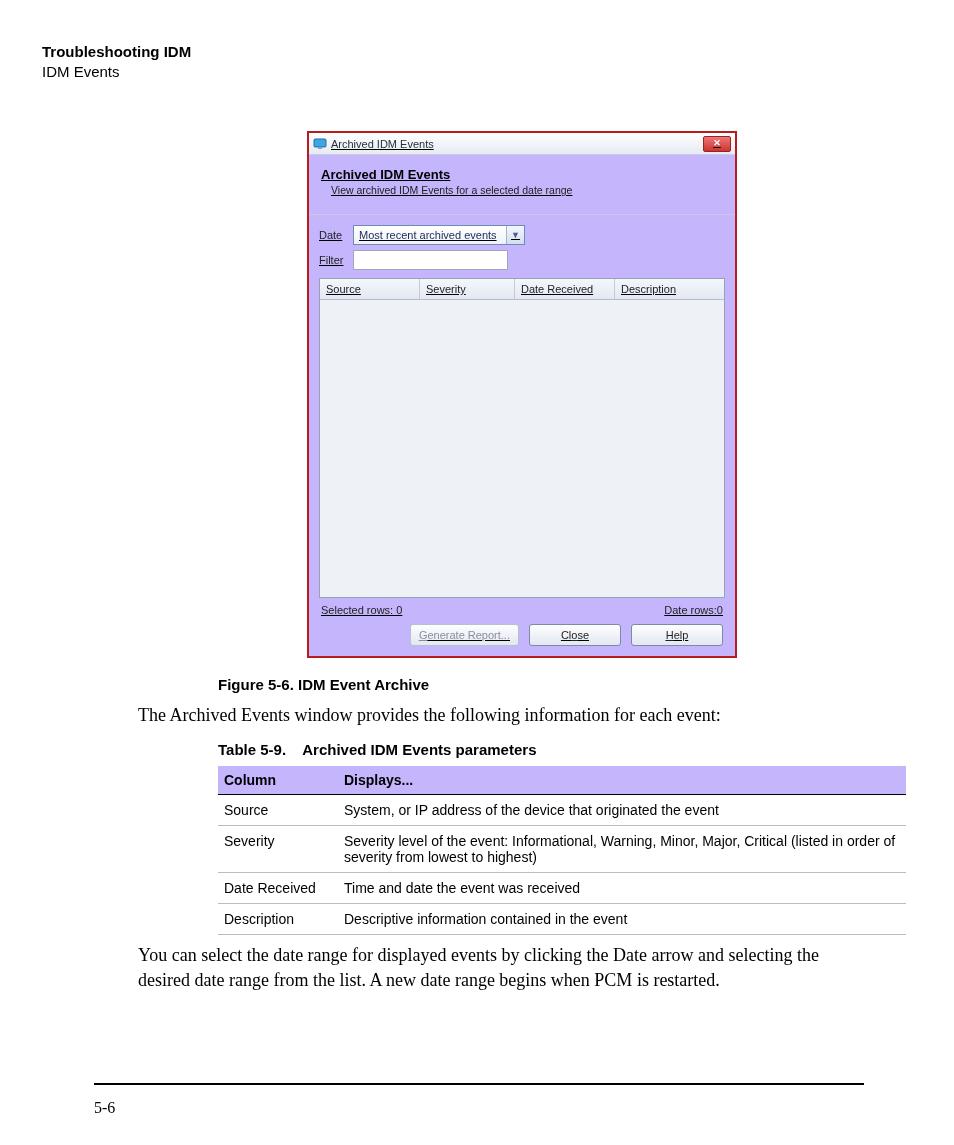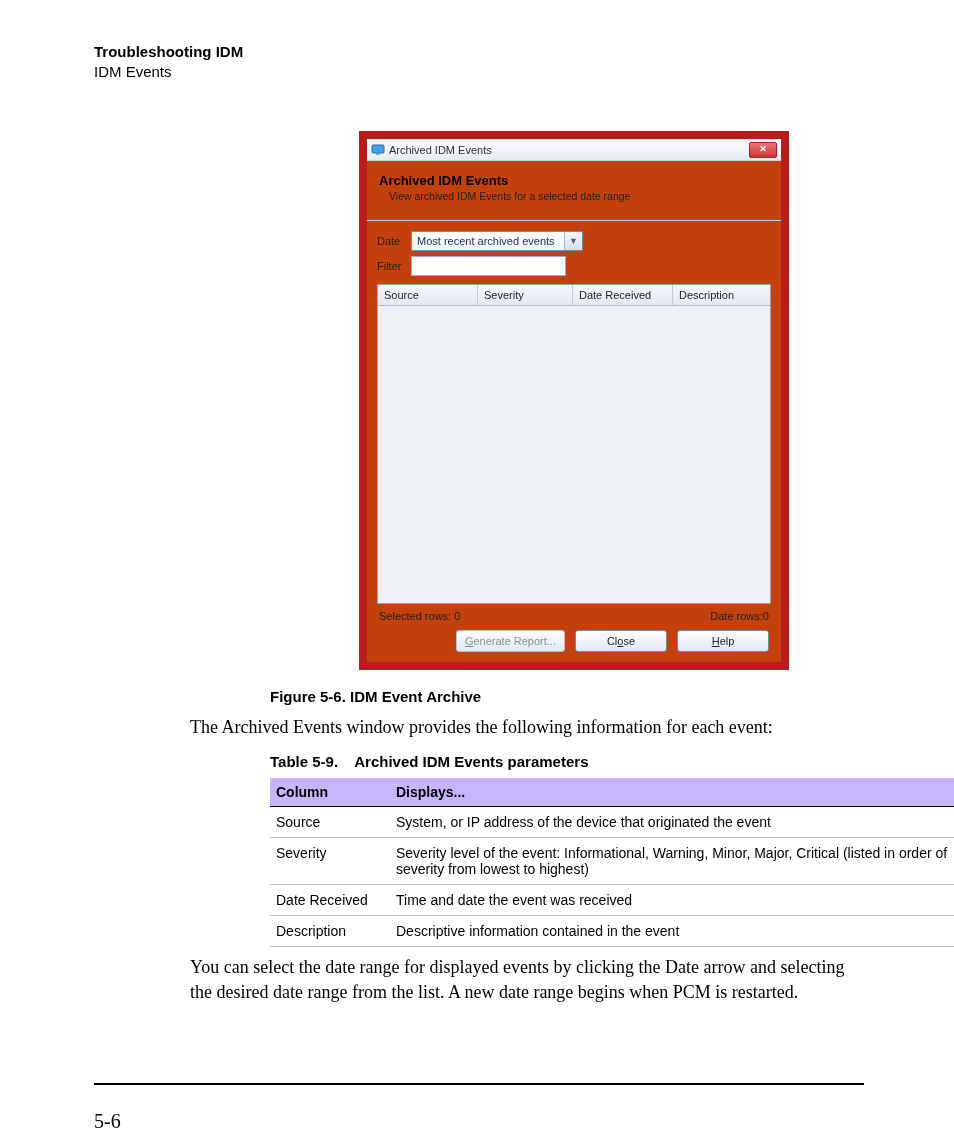--- a/index.html
+++ b/index.html
@@ -5,44 +5,45 @@
   * { box-sizing: border-box; margin: 0; padding: 0; }
   body {
     width: 954px;
     height: 1145px;
     background: #fff;
     font-family: "Times New Roman", Times, serif;
     position: relative;
     color: #000;
   }
   .page {
-    padding: 42px 90px 0 94px;
+    padding: 42px 90px 0 42px;
   }
   .header-title {
     font-family: Arial, Helvetica, sans-serif;
     font-weight: bold;
     font-size: 15px;
     line-height: 1.3;
   }
   .header-sub {
     font-family: Arial, Helvetica, sans-serif;
     font-weight: normal;
     font-size: 15px;
     line-height: 1.3;
     margin-bottom: 50px;
   }
 
   
   .dialog-wrap {
     width: 430px;
     margin-left: 265px;
-    border: 8px solid #b91c1c;
-    background: #c2410c;
+    border: 2px solid #b91c1c;
+    background: #c4b5fd;
     font-family: Tahoma, Arial, sans-serif;
     font-size: 11px;
+    text-decoration: underline;
   }
   .titlebar {
     height: 22px;
     background: linear-gradient(#fefefe, #e6ebf3);
     border-bottom: 1px solid #c9cfdc;
     display: flex;
     align-items: center;
     padding: 0 4px;
   }
   .titlebar .win-icon {
@@ -199,22 +200,22 @@
 
   .footer-rule {
     position: absolute;
     left: 94px; right: 90px;
     bottom: 60px;
     border-top: 2px solid #000;
   }
   .page-num {
     position: absolute;
     left: 94px;
-    bottom: 12px;
-    font-size: 20px;
+    bottom: 28px;
+    font-size: 16px;
   }
 </style>
 </head>
 <body>
 
 <div class="page">
   <div class="header-title">Troubleshooting IDM</div>
   <div class="header-sub">IDM Events</div>
 
   <div class="dialog-wrap">

